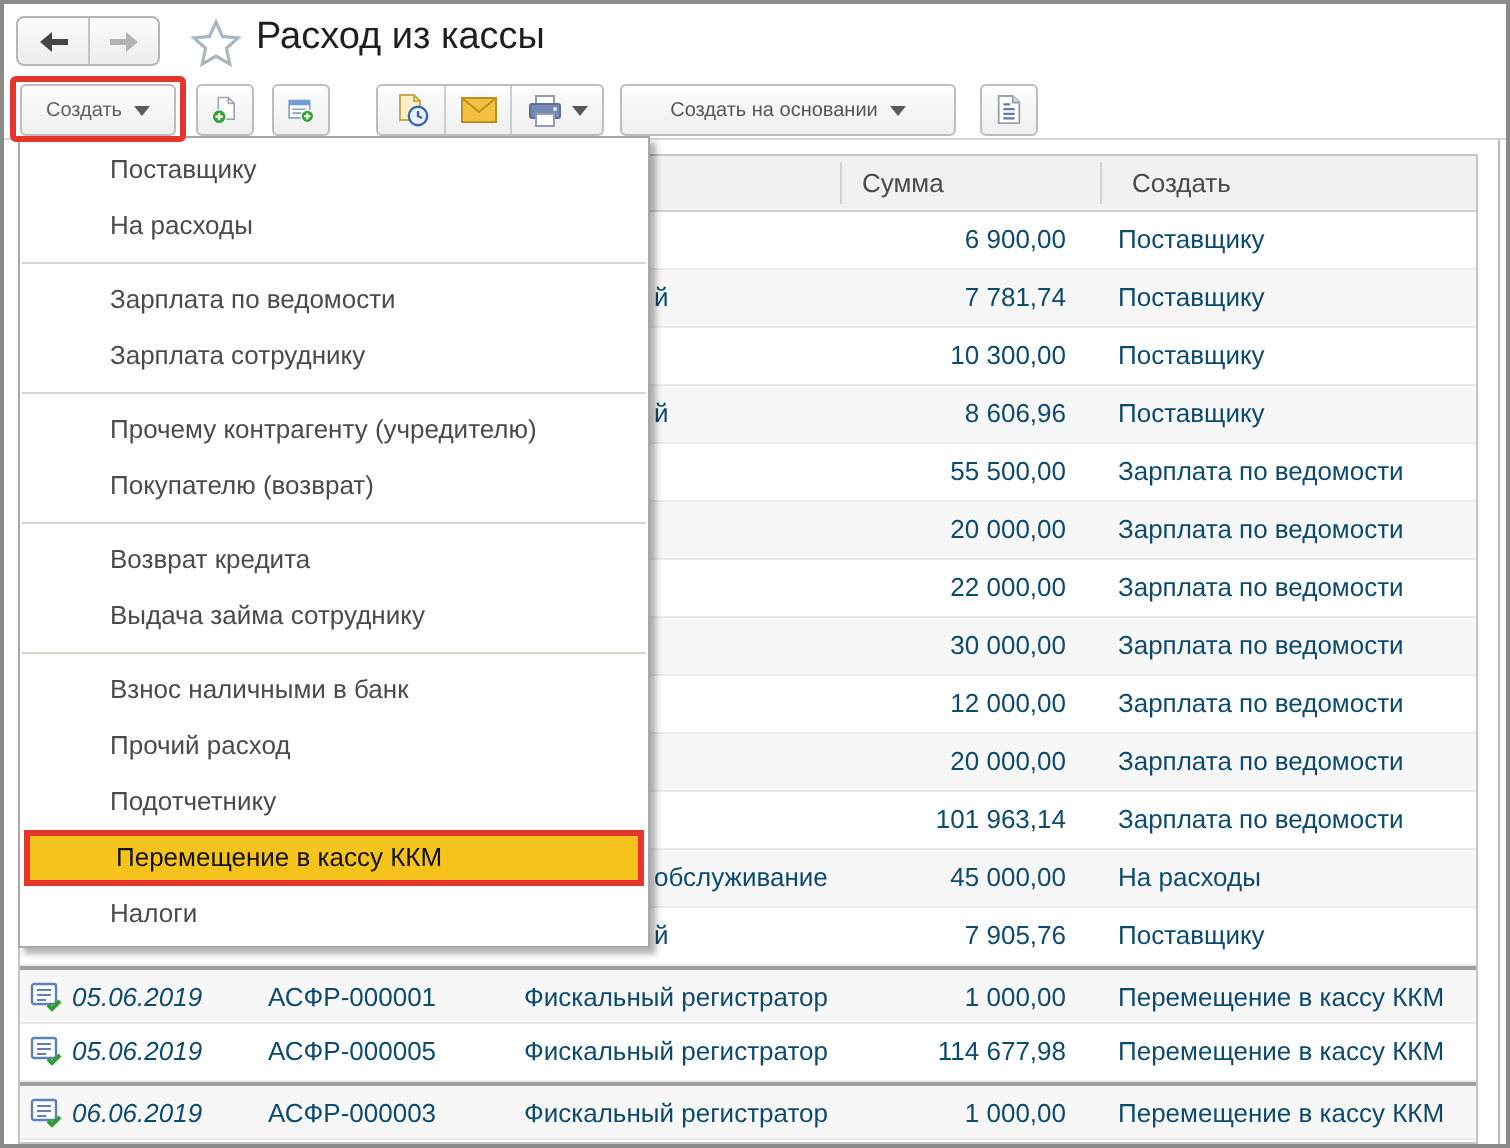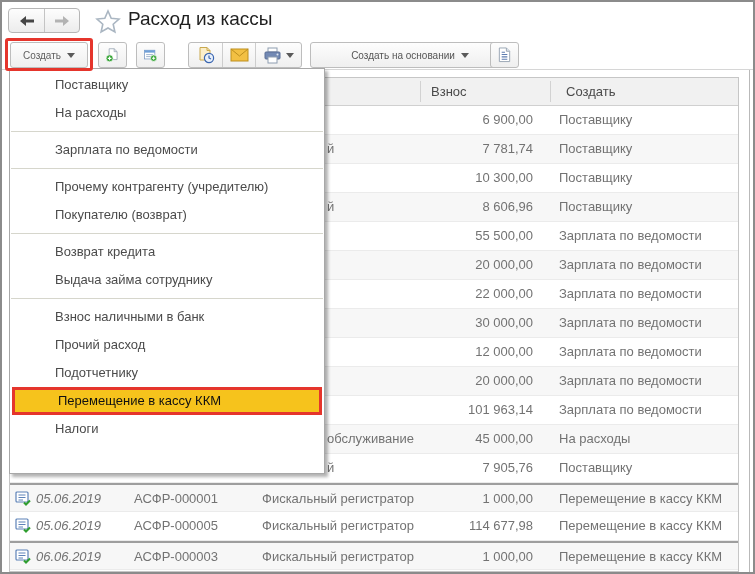--- a/index.html
+++ b/index.html
@@ -19,33 +19,33 @@
   .btn{position:absolute;top:2px;height:26px;background:linear-gradient(#fdfdfd,#efefef);border:1px solid #bdbdbd;border-radius:3px;box-sizing:border-box;font-size:10px;color:#5f5f5f;cursor:pointer;display:flex;align-items:center;justify-content:center;gap:6px;font-family:Liberation Sans, sans-serif;}
   .caret{width:0;height:0;border-left:4px solid transparent;border-right:4px solid transparent;border-top:5px solid #5a5a5a;display:inline-block;}
   .btn-create{left:8px;width:78px;}
   .annot-create{position:absolute;left:3px;top:-2px;width:88px;height:33px;border:3px solid #e5352c;border-radius:3px;pointer-events:none;z-index:30;box-sizing:border-box;}
   .btn-ic1{left:96px;width:29px;}
   .btn-ic2{left:134px;width:29px;}
   .btngroup{position:absolute;left:186px;top:2px;height:26px;border:1px solid #bdbdbd;border-radius:3px;background:linear-gradient(#fdfdfd,#efefef);display:flex;box-sizing:border-box;}
   .gbtn{border:none;background:transparent;width:33px;display:flex;align-items:center;justify-content:center;cursor:pointer;padding:0;}
   .gbtn + .gbtn{border-left:1px solid #cdcdcd;}
   .gbtn.print{width:46px;gap:4px;}
-  .btn-based{left:308px;width:200px;color:#555;}
+  .btn-based{left:308px;width:168px;color:#555;}
   .btn-report{left:488px;width:29px;}
 
   
   .table{position:absolute;left:7px;top:75px;width:730px;height:495px;border:1px solid #c6c6c6;box-sizing:border-box;background:#fff;}
   .thead{position:absolute;left:0;top:0;width:728px;height:28px;background:#f1f1f1;border-bottom:1px solid #d0d0d0;box-sizing:border-box;}
   .th{position:absolute;top:0;line-height:27px;font-size:13px;color:#4a4a4a;}
   .th-sum{left:421px;}
   .th-op{left:556px;}
   .colsep{position:absolute;top:3px;width:1px;height:21px;background:#d2d2d2;}
   .cs1{left:410px;} .cs2{left:540px;}
   .tbody{position:absolute;left:0;top:28px;width:728px;}
-  .row{position:relative;width:728px;height:29px;border-bottom:1px solid #ebebeb;box-sizing:border-box;background:#fff;font-size:13px;color:#737373;}
+  .row{position:relative;width:728px;height:29px;border-bottom:1px solid #ebebeb;box-sizing:border-box;background:#fff;font-size:13px;color:#0c4a6e;}
   .row.alt{background:#f7f7f7;}
   .row.daystart{border-top:2px solid #9e9e9e;}
   .cell{position:absolute;top:0;line-height:27px;white-space:nowrap;overflow:hidden;}
   .c-icon{left:5px;top:6px;line-height:normal;}
   .c-date{left:26px;width:96px;font-style:italic;}
   .c-num{left:124px;width:126px;}
   .c-detail{left:252px;width:156px;}
   .c-detail.frag{padding-left:65px;width:91px;}
   .c-sum{left:410px;width:113px;text-align:right;}
   .c-op{left:549px;width:177px;}
@@ -146,21 +146,21 @@
         <path d="M2.5 1.5 H10 L13.5 5 V16 H2.5 Z" fill="#fff" stroke="#96a3b2" stroke-width="1"></path>
         <path d="M10 1.5 V5 H13.5" fill="#dfe6ee" stroke="#96a3b2" stroke-width="1"></path>
         <path d="M5 6 H8.5 M5 8.5 H11 M5 11 H11 M5 13.5 H11" stroke="#5f7db0" stroke-width="1.2"></path>
       </svg>
     </button>
   </div>
   <div class="toolbar-border"></div>
 
   <div class="table">
     <div class="thead">
-      <span class="th th-sum">Взнос</span>
+      <span class="th th-sum">Сумма</span>
       <span class="th th-op">Создать</span>
       <i class="colsep cs1"></i>
       <i class="colsep cs2"></i>
     </div>
     <div class="tbody" id="tbody">
         <div class="row">
           <span class="cell c-sum">6 900,00</span>
           <span class="cell c-op">Поставщику</span>
         </div>
         <div class="row alt">
@@ -253,20 +253,21 @@
         </div>
       </div>
   </div>
   <div class="scroll-gutter"></div>
 
   <div class="menu" id="menu">
       <div class="mi">Поставщику</div>
       <div class="mi">На расходы</div>
       <div class="msep"></div>
       <div class="mi">Зарплата по ведомости</div>
+      <div class="mi">Зарплата сотруднику</div>
       <div class="msep"></div>
       <div class="mi">Прочему контрагенту (учредителю)</div>
       <div class="mi">Покупателю (возврат)</div>
       <div class="msep"></div>
       <div class="mi">Возврат кредита</div>
       <div class="mi">Выдача займа сотруднику</div>
       <div class="msep"></div>
       <div class="mi">Взнос наличными в банк</div>
       <div class="mi">Прочий расход</div>
       <div class="mi">Подотчетнику</div>

